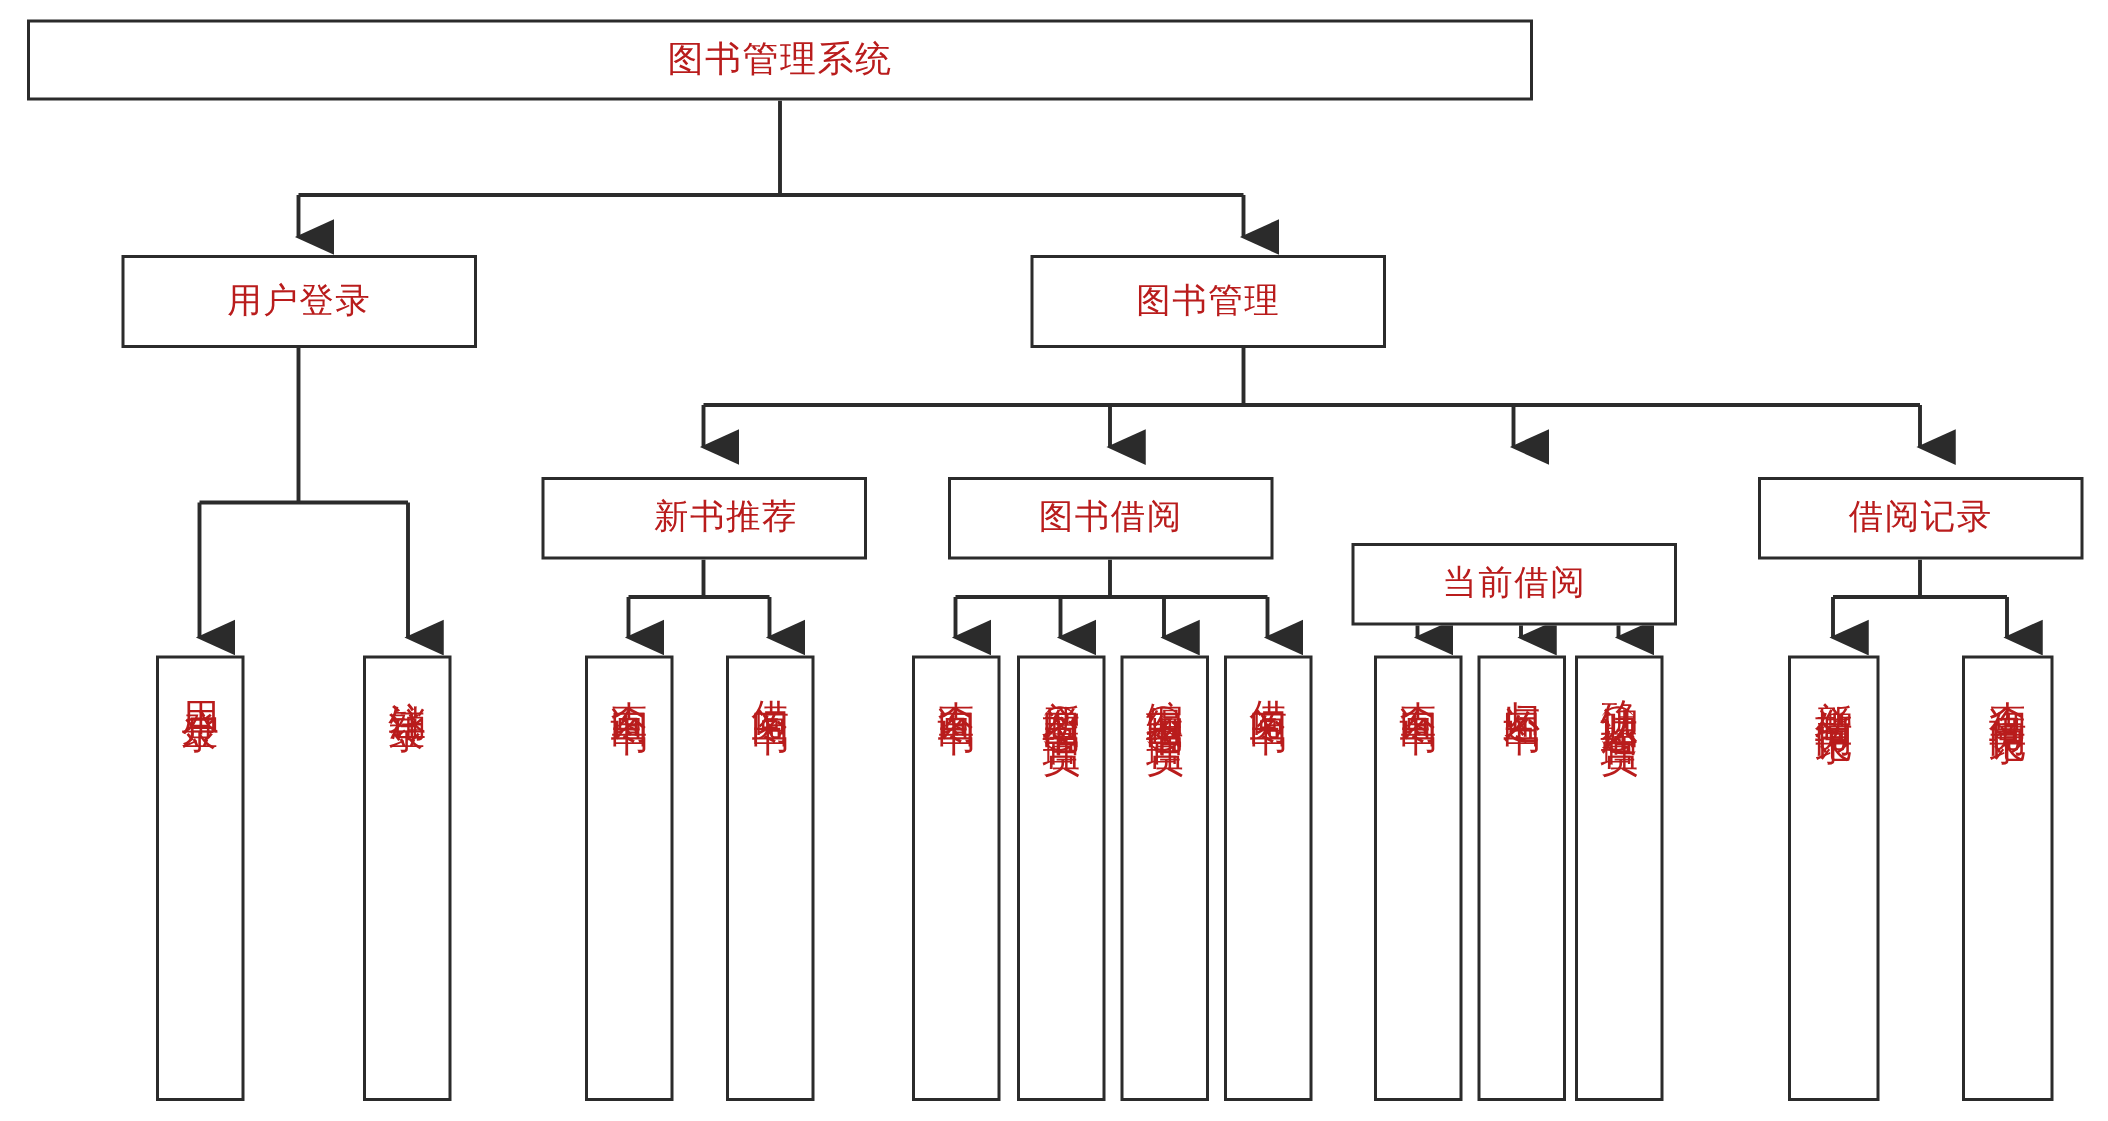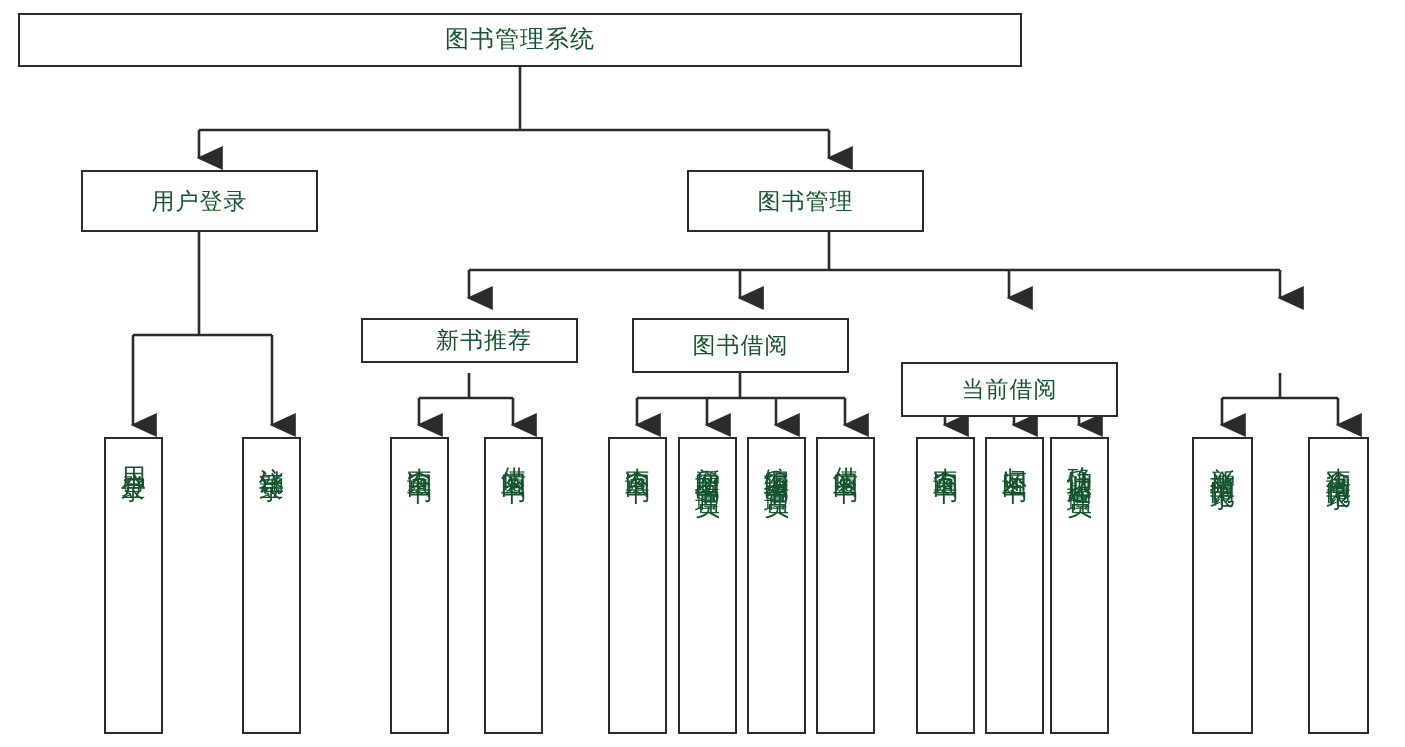--- a/index.html
+++ b/index.html
@@ -7,21 +7,21 @@
   #canvas{position:relative;width:1405px;height:747px;background:#ffffff;overflow:hidden;}
   svg.lines{position:absolute;left:0;top:0;width:1405px;height:747px;}
   .node{
     position:absolute;
     box-sizing:border-box;
     background:#ffffff;
     border:2px solid #2b2b2b;
     display:flex;
     align-items:center;
     justify-content:center;
-    color:#14532d;
+    color:#b91c1c;
   }
   .node .lbl{
     display:block;
     text-align:center;
     line-height:1.08;
     white-space:nowrap;
   }
   .h-node .lbl{font-size:23px;letter-spacing:1px;}
   .root .lbl{font-size:24px;letter-spacing:1px;}
   .v-node{align-items:flex-start;padding-top:8px;}
@@ -101,28 +101,31 @@
     <span class="lbl">图书管理系统</span>
   </div>
 
   <div class="node h-node" style="left:81px;top:170px;width:237px;height:62px;">
     <span class="lbl">用户登录</span>
   </div>
   <div class="node h-node" style="left:687px;top:170px;width:237px;height:62px;">
     <span class="lbl">图书管理</span>
   </div>
 
-  <div class="node h-node" style="left:361px;top:318px;width:217px;height:45px;padding-left:29px;">
+  <div class="node h-node" style="left:361px;top:318px;width:217px;height:55px;padding-left:29px;">
     <span class="lbl">新书推荐</span>
   </div>
   <div class="node h-node" style="left:632px;top:318px;width:217px;height:55px;">
     <span class="lbl">图书借阅</span>
   </div>
   <div class="node h-node" style="left:901px;top:318px;width:217px;height:55px;margin-top:44px;">
     <span class="lbl">当前借阅</span>
+  </div>
+  <div class="node h-node" style="left:1172px;top:318px;width:217px;height:55px;">
+    <span class="lbl">借阅记录</span>
   </div>
 
   <div class="node v-node" style="left:104px;top:437px;width:59px;height:297px;">
     <span class="lbl">用户登录</span>
   </div>
   <div class="node v-node" style="left:242px;top:437px;width:59px;height:297px;">
     <span class="lbl">注销登录</span>
   </div>
 
   <div class="node v-node" style="left:390px;top:437px;width:59px;height:297px;">

